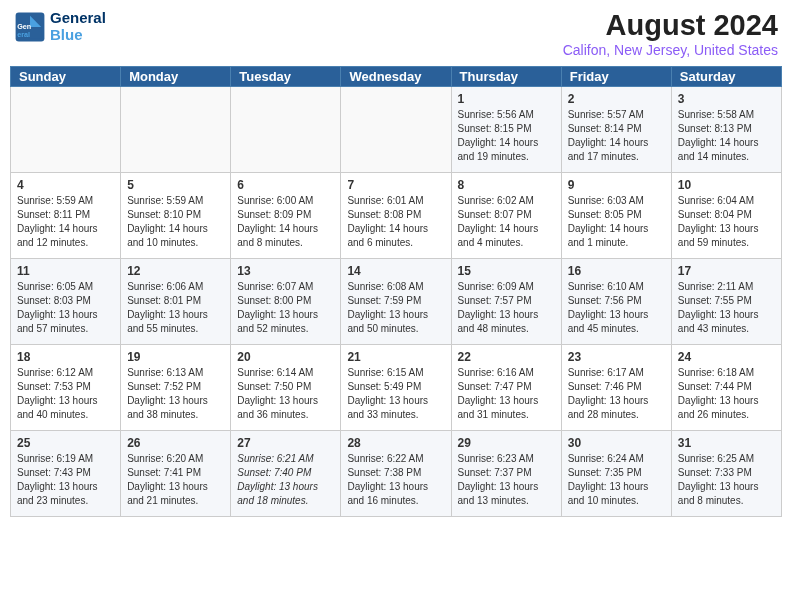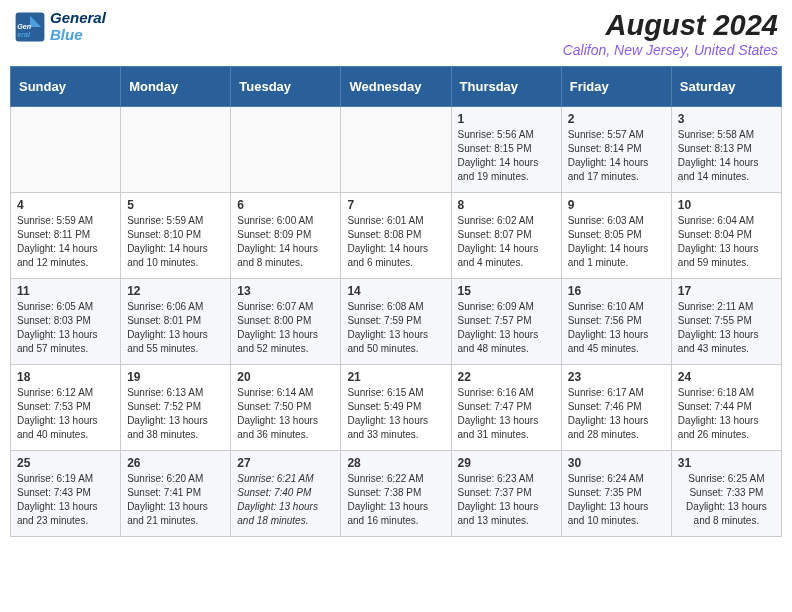--- a/index.html
+++ b/index.html
@@ -9,21 +9,20 @@
       width: 792px;
       min-height: 612px;
       padding: 10px;
     }
     .header {
       display: flex;
       justify-content: space-between;
       align-items: flex-start;
       margin-bottom: 8px;
       padding: 0 4px;
-      font-style: italic;
     }
     .logo {
       display: flex;
       align-items: center;
       gap: 4px;
     }
     .logo-text {
       font-size: 15px;
       font-weight: bold;
       color: #003366;
@@ -51,21 +50,21 @@
     }
     .calendar {
       width: 100%;
       border-collapse: collapse;
       border: 1px solid #ccc;
     }
     .calendar th {
       background: #2a6099;
       color: #fff;
       text-align: left;
-      padding: 12px 8px;
+      padding: 2px 8px;
       font-size: 13px;
       font-weight: bold;
       border: 1px solid #4a80b0;
       margin-left: 20px;
     }
     .calendar td {
       width: calc(100% / 7);
       vertical-align: top;
       padding: 5px 6px;
       border: 1px solid #ccc;
@@ -350,20 +349,20 @@
         </td>
         <td>
           <span class="day-num">30</span>
           <div class="day-info" style="white-space: pre-line;">Sunrise: 6:24 AM
 Sunset: 7:35 PM
 Daylight: 13 hours
 and 10 minutes.</div>
         </td>
         <td>
           <span class="day-num">31</span>
-          <div class="day-info" style="white-space: pre-line; text-align: center;">Sunrise: 6:25 AM
+          <div class="day-info" style="white-space: pre-line;">Sunrise: 6:25 AM
 Sunset: 7:33 PM
 Daylight: 13 hours
 and 8 minutes.</div>
         </td>
       </tr>
     </tbody>
 </table>
 
 </body></html>

